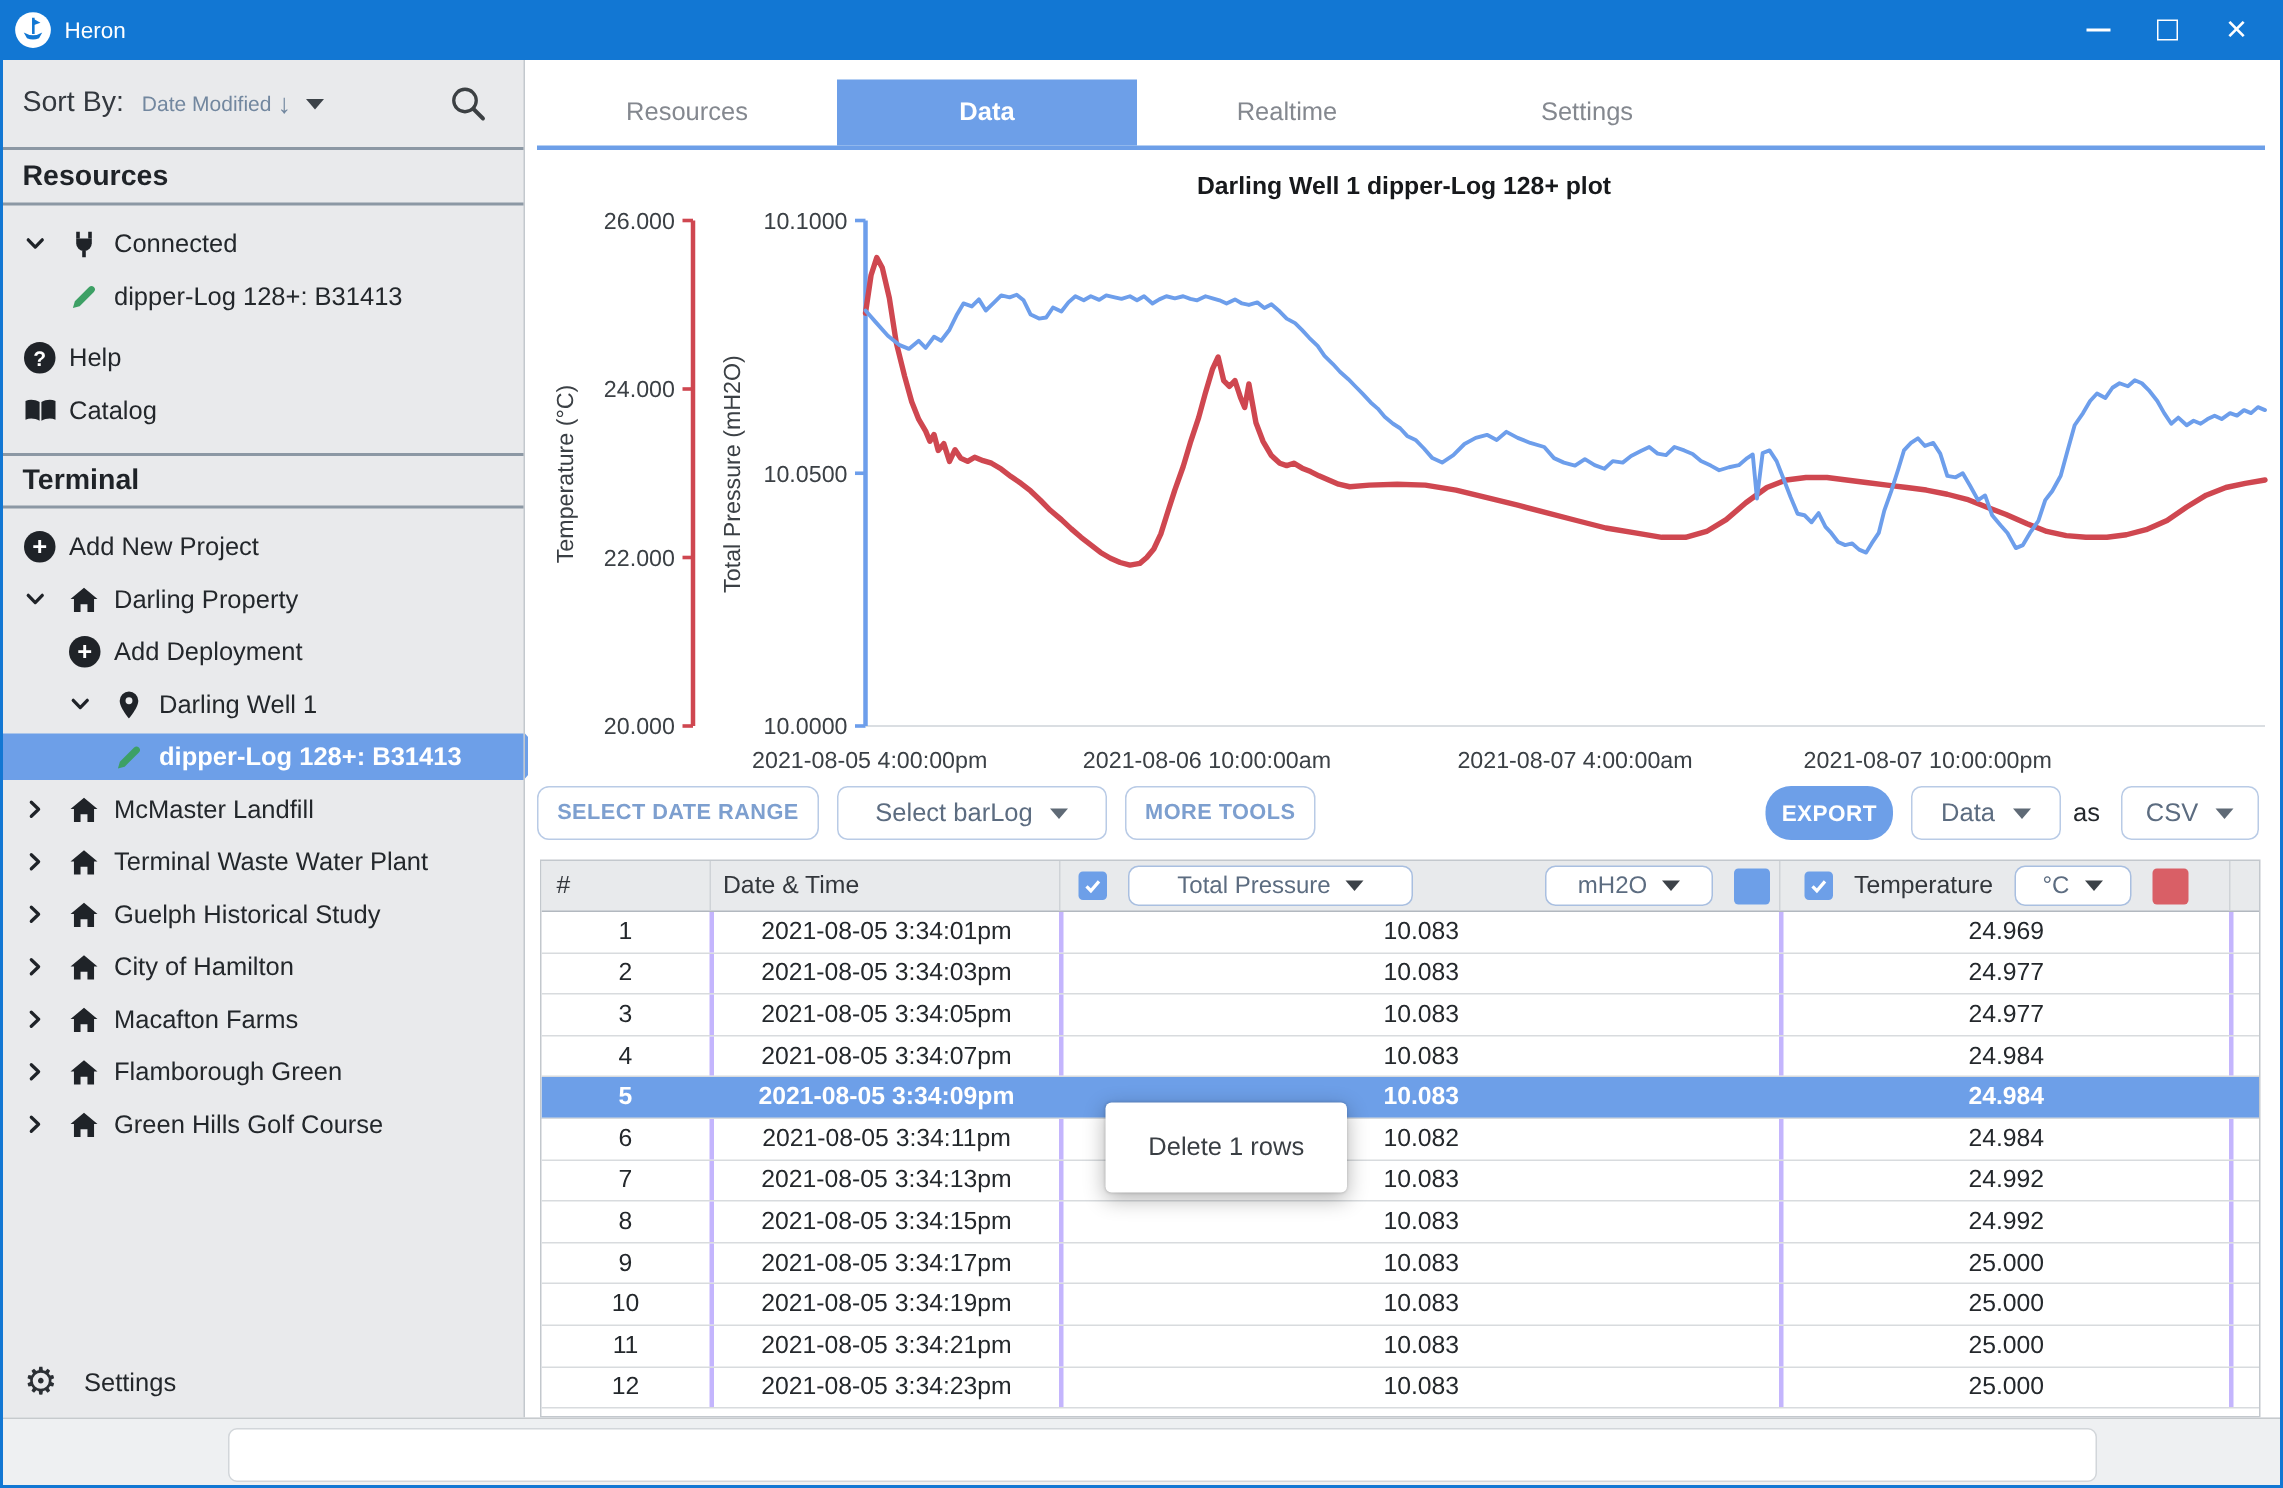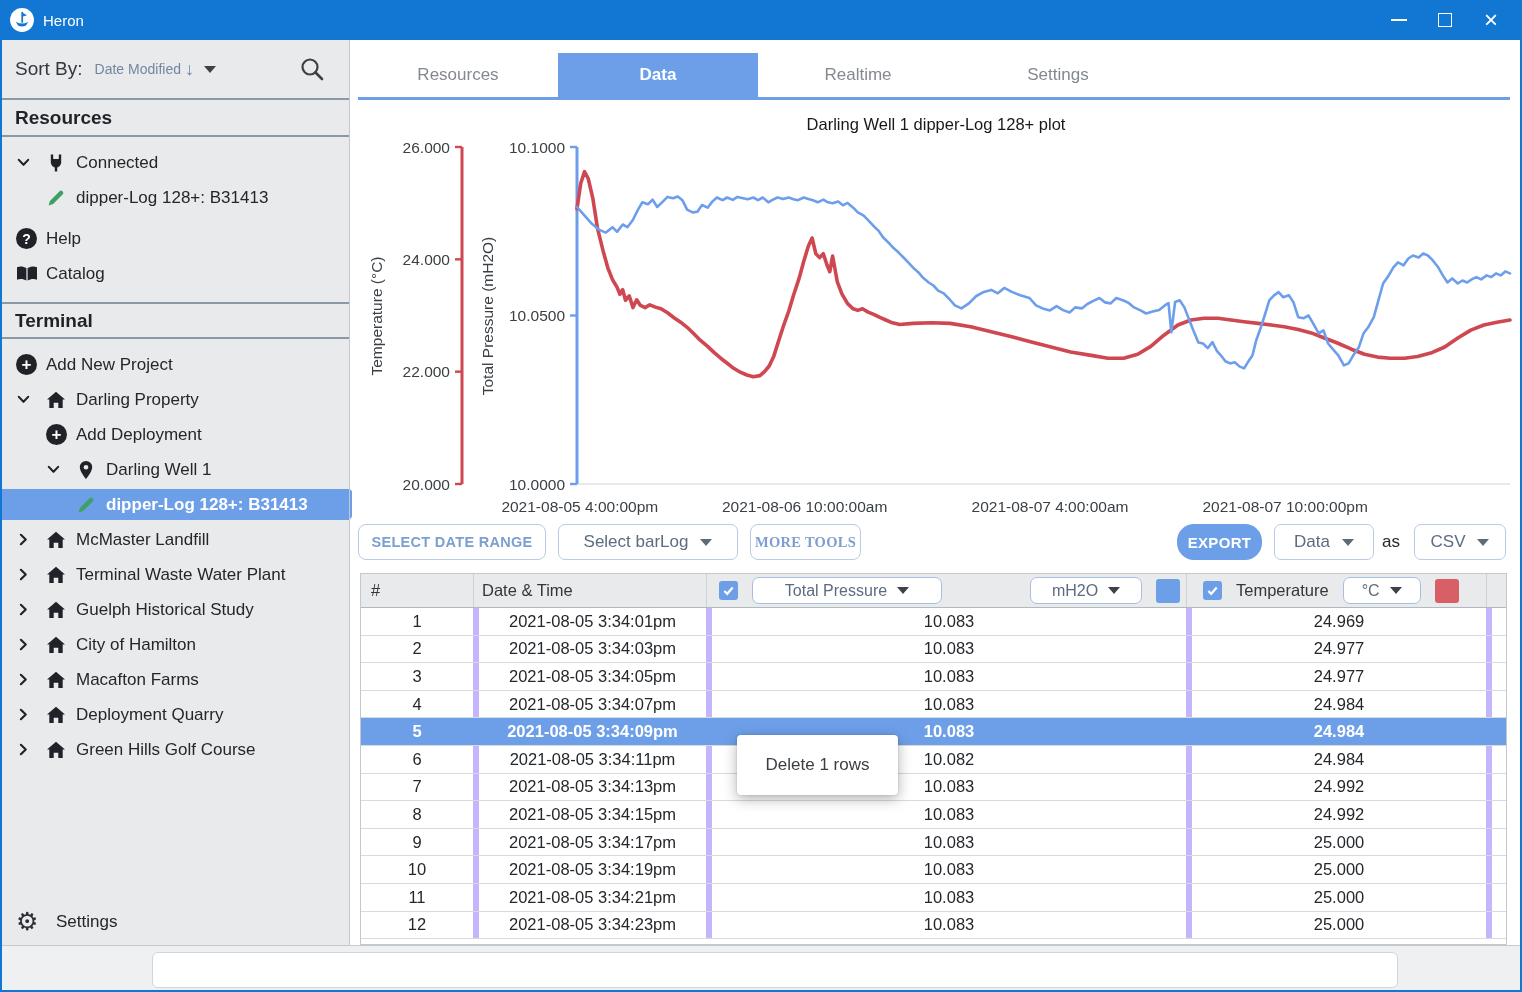--- a/index.html
+++ b/index.html
@@ -54,32 +54,32 @@
   .settings-row { position:absolute; left:0; top:864px; width:100%; height:35px; display:flex; align-items:center; font-size:17px; color:#23272b; }
   .settings-row .slot { width:40px; margin-left:14px; }
 
   
   .main { position:absolute; left:352px; top:40px; width:1168px; height:905px; background:#fff; }
   .tabs { position:absolute; left:6px; top:13px; height:44px; display:flex; }
   .tab { width:200px; height:44px; display:flex; align-items:center; justify-content:center; font-size:17px; color:#84888f; cursor:default; }
   .tab.active { background:#6d9fe8; color:#fff; font-weight:bold; }
   .tab-underline { position:absolute; left:6px; top:57px; width:1152px; height:3px; background:#6d9fe8; }
 
-  .chart-title { position:absolute; left:0; top:75px; width:1168px; text-align:center; font-size:16.5px; font-weight:normal; color:#17191c; }
+  .chart-title { position:absolute; left:0; top:75px; width:1168px; text-align:center; font-size:16.5px; font-weight:bold; color:#17191c; }
   #chart { position:absolute; left:8px; top:60px; width:1152px; height:420px; }
   #chart svg text { fill:#3b4045; font-size:15.5px; font-family:"Liberation Sans",sans-serif; }
 
   
   .toolbar-btn { position:absolute; top:484px; height:36px; display:flex; align-items:center; justify-content:center; border:1.5px solid #b9cbe6; border-radius:8px; background:#fff; font-family:"Liberation Sans",sans-serif; }
   .tb-blue { color:#7d9fcf; font-weight:bold; font-size:14.5px; letter-spacing:.3px; }
   .dd { gap:12px; color:#5c6c80; font-size:17px; border-radius:7px; }
   .dd .caret { border-top-color:#5f6a76; }
   #btn-select-date { left:6px; width:188px; }
   #btn-barlog { left:206px; width:180px; }
-  #btn-more-tools { left:398px; width:111px;font-family:Liberation Serif, serif; }
+  #btn-more-tools { left:398px; width:127px; }
   #btn-export { left:825px; width:85px; background:#6d9fe8; border:none; border-radius:17px; color:#fff; font-weight:bold; font-size:15px; letter-spacing:.3px; }
   #btn-export-what { left:922px; width:100px; }
   #as-label { position:absolute; top:484px; left:1030px; height:36px; display:flex; align-items:center; font-size:17px; color:#24282c; }
   #btn-export-fmt { left:1062px; width:92px; }
 
   
   .datatable { position:absolute; left:8px; top:533px; width:1147px; height:372px; border:1px solid #c3c8cd; overflow:hidden; background:#fff; }
   .thead { display:grid; grid-template-columns:112px 233px 480px 300px 1fr; height:34px; background:#e8eaec; border-bottom:1px solid #b2b8bf; }
   .thead .hcell { display:flex; align-items:center; font-size:16.5px; color:#33373c; border-left:1px solid #cfd3d7; overflow:hidden; }
   .thead .hcell:first-child { border-left:none; padding-left:10px; }
@@ -88,21 +88,21 @@
   .hcell.h-temp { padding:0 6px 0 16px; gap:14px; }
   .hgroup { display:flex; align-items:center; gap:14px; }
   .checkbox { width:19px; height:19px; border-radius:3px; background:#6d9fe8; display:flex; align-items:center; justify-content:center; flex:none; }
   .unit-dd { display:inline-flex; align-items:center; justify-content:center; gap:10px; height:27px; border:1.6px solid #a9bfe0; border-radius:7px; background:#fff; color:#5c6c80; font-size:16px; }
   .dd-press { width:190px; }
   .dd-unit { width:112px; }
   .dd-degc { width:78px; }
   .swatch { width:24px; height:24px; border-radius:3px; flex:none; }
 
   .trow { display:grid; grid-template-columns:112px 233px 480px 300px 1fr; height:27.6px; border-bottom:1px solid #d8dbde; font-size:16.5px; color:#24282c; }
-  .trow .cell { display:flex; align-items:center; justify-content:center; border-left:6px solid #c4b5fd; overflow:hidden; }
+  .trow .cell { display:flex; align-items:center; justify-content:center; border-left:3px solid #c4b5fd; overflow:hidden; }
   .trow .cell:first-child { border-left:none; }
   .trow.sel { background:#6d9fe8; color:#fff; font-weight:bold; }
   .trow.sel .cell { border-left-color:transparent; }
 
   
   .context-menu { position:absolute; left:385px; top:695px; width:161px; height:60px; background:#fff; border-radius:4px; box-shadow:0 4px 14px rgba(0,0,0,.30), 0 0 2px rgba(0,0,0,.18); z-index:30; display:flex; }
   .menu-item { flex:1; display:flex; align-items:center; justify-content:center; font-size:17px; color:#3a3f44; }
 
   
   .bottombar { position:absolute; left:2px; top:945px; width:1518px; height:45px; background:#eef0f2; border-top:1px solid #c6cacd; z-index:20; }
@@ -313,21 +313,21 @@
           <span class="slot">
             <svg width="15" height="15" viewBox="0 0 16 16">
               <path d="M5.2 3 10.4 8 5.2 13" fill="none" stroke="#1f2328" stroke-width="2.3" stroke-linecap="round" stroke-linejoin="round"></path>
             </svg>
           </span>
           <span class="slot">
             <svg width="20" height="18" viewBox="0 0 20 18">
               <path d="M10 .8 L19 8.4 h-2.3 V17 h-4.4 v-5.2 h-4.6 V17 H3.3 V8.4 H1 Z" fill="#1f2328"></path>
             </svg>
           </span>
-          <span class="label">Deployment Quarry</span>
+          <span class="label">Flamborough Green</span>
         </div>
         <div class="tree-item" style="padding-left: 14px;">
           <span class="slot">
             <svg width="15" height="15" viewBox="0 0 16 16">
               <path d="M5.2 3 10.4 8 5.2 13" fill="none" stroke="#1f2328" stroke-width="2.3" stroke-linecap="round" stroke-linejoin="round"></path>
             </svg>
           </span>
           <span class="slot">
             <svg width="20" height="18" viewBox="0 0 20 18">
               <path d="M10 .8 L19 8.4 h-2.3 V17 h-4.4 v-5.2 h-4.6 V17 H3.3 V8.4 H1 Z" fill="#1f2328"></path>

